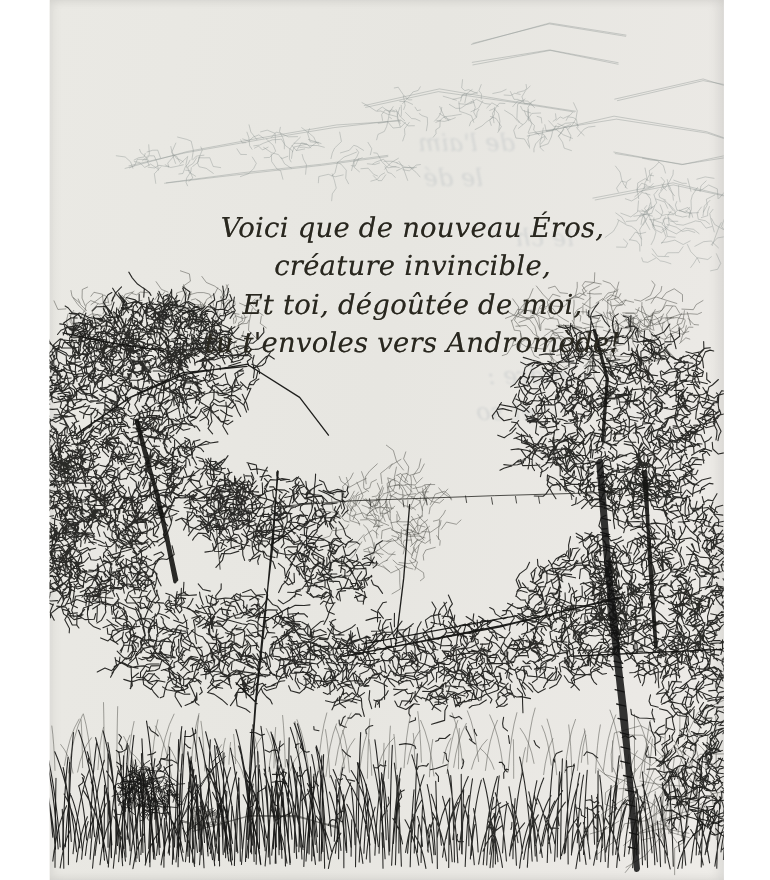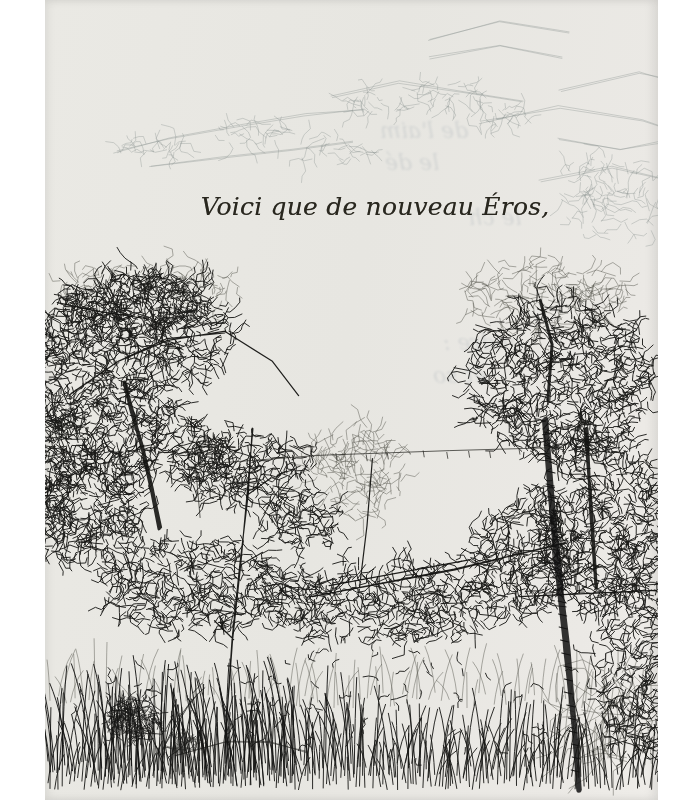--- a/index.html
+++ b/index.html
@@ -53,16 +53,19 @@
         <path d="M544.5 420.5L550.3 494.7L557.1 568.7L565.9 648.6L573.9 725.3L579.3 789.7M545.7 419.3L551.9 496.4L558.7 571.2L568.0 649.5L573.9 723.6L578.6 788.9M544.9 420.8L550.8 495.9L559.4 569.8L565.8 650.8L574.6 725.9L578.8 790.3" fill="none" stroke="#101010" stroke-width="5" stroke-opacity="0.85" stroke-linecap="round" stroke-linejoin="round"></path>
         <path d="M196.0 464.7L319.8 455.3L449.8 450.6L562.8 447.4M205.0 458.7L206.0 464.7M228.4 456.8L229.4 462.8M249.0 457.9L250.0 463.9M282.9 455.4L283.9 461.4M309.6 456.5L310.6 462.5M335.9 453.4L336.9 459.4M366.2 454.8L367.2 460.8M387.3 453.0L388.3 459.0M423.2 450.9L424.2 456.9M446.8 452.4L447.8 458.4M468.6 451.3L469.6 457.3M489.6 451.6L490.6 457.6M518.9 448.2L519.9 454.2M552.2 447.9L553.2 453.9M195.3 463.4L200.1 517.5" fill="none" stroke="#23231f" stroke-width="0.8" stroke-opacity="0.9" stroke-linecap="round" stroke-linejoin="round"></path>
         <path d="M48.0 782.8Q51.8 750.0 60.6 732.4M50.0 788.5Q50.3 735.9 50.9 707.6M54.7 789.0Q57.5 766.7 64.0 754.7M58.0 789.2Q57.6 754.4 56.6 735.7M62.2 786.0Q62.5 725.5 63.3 692.9M66.4 776.0Q70.9 726.5 81.2 699.9M69.6 783.6Q72.6 756.9 79.5 742.5M74.2 781.0Q76.0 758.8 80.1 746.9M77.6 777.6Q79.9 755.1 85.3 743.0M81.9 781.1Q85.7 722.6 94.8 691.1M84.1 789.3Q88.1 741.9 97.4 716.3M86.4 777.7Q89.5 746.9 96.6 730.3M90.9 786.2Q93.4 760.7 99.5 746.9M94.3 774.4Q93.3 750.5 90.9 737.6M98.5 788.1Q101.2 731.1 107.5 700.4M101.3 779.2Q100.8 746.0 99.6 728.1M103.0 789.3Q107.3 740.8 117.4 714.7M107.8 783.4Q111.8 727.7 121.3 697.7M111.5 787.1Q109.2 753.8 103.7 735.8M114.1 782.8Q111.0 756.2 103.5 742.0M118.0 786.1Q121.8 746.2 130.5 724.7M120.8 789.8Q123.8 769.3 130.8 758.3M124.5 780.1Q123.1 722.5 119.7 691.5M128.1 776.8Q130.3 730.8 135.3 706.1M129.9 774.9Q129.5 716.5 128.6 685.1M132.0 786.5Q135.8 767.0 144.5 756.5M136.3 788.0Q136.3 756.4 136.5 739.4M139.7 780.9Q137.0 730.1 131.0 702.8M142.3 777.7Q145.0 745.9 151.4 728.7M146.4 786.3Q149.2 765.0 155.6 753.5M149.0 788.4Q149.1 759.4 149.5 743.8M152.9 775.6Q155.7 753.2 162.3 741.2M156.7 785.6Q157.4 761.1 158.9 747.9M160.0 783.5Q163.8 739.0 172.6 715.0M161.9 787.9Q162.6 733.0 164.4 703.5M166.5 775.0Q163.1 755.4 155.4 744.9M168.6 783.4Q171.7 744.8 179.0 724.1M170.9 778.3Q171.1 734.7 171.7 711.2M175.2 783.8Q174.5 724.6 172.9 692.7M176.9 787.7Q173.6 764.9 166.0 752.7M179.5 775.0Q177.1 747.1 171.7 732.1M181.4 786.2Q184.3 736.8 191.1 710.2M185.5 788.8Q183.8 754.2 179.9 735.6M189.2 778.1Q187.1 746.3 182.1 729.2M191.2 775.9Q195.3 738.6 205.1 718.5M195.0 782.6Q199.4 727.5 209.6 697.8M197.7 775.7Q194.7 746.8 187.5 731.3M199.6 787.3Q199.3 750.5 198.5 730.7M203.9 774.8Q207.3 727.3 215.2 701.8M207.1 776.2Q204.8 746.4 199.6 730.4M209.4 783.0Q209.9 750.7 211.0 733.3M211.3 781.7Q209.0 750.5 203.7 733.6M214.8 774.1Q215.5 744.4 217.0 728.4M219.5 785.9Q223.5 727.6 232.9 696.2M224.0 779.5Q227.1 746.9 234.3 729.3M227.6 774.8Q230.3 749.2 236.5 735.4M231.0 783.1Q230.3 738.9 228.6 715.1M232.9 785.6Q233.8 727.0 235.7 695.4M236.8 785.2Q234.0 756.9 227.4 741.7M241.0 787.3Q245.3 727.4 255.2 695.1M243.9 779.1Q245.0 737.4 247.6 714.9M247.0 777.5Q250.9 728.8 259.9 702.6M250.2 784.8Q251.2 743.0 253.6 720.4M253.7 777.0Q252.9 728.2 251.2 701.9M256.3 780.1Q254.6 734.4 250.7 709.8M260.9 784.8Q256.4 752.1 246.0 734.5M263.9 784.1Q260.3 735.7 251.9 709.7M267.5 774.9Q268.4 727.6 270.4 702.2M271.7 774.2Q272.4 735.0 273.9 713.9M274.5 780.9Q272.0 724.2 266.2 693.6M276.2 787.6Q277.3 756.4 279.8 739.5M278.2 782.8Q281.5 729.7 289.3 701.0M281.0 776.3Q281.3 756.7 281.9 746.1M284.9 778.2Q284.1 725.5 282.2 697.2M288.5 774.9Q285.9 737.6 279.7 717.6M291.8 782.4Q292.3 761.8 293.3 750.7M295.1 789.2Q294.2 734.3 292.0 704.8M298.5 789.6Q301.9 768.7 309.9 757.4M301.5 774.2Q297.2 753.0 287.2 741.7M304.9 775.6Q309.0 734.1 318.8 711.7M307.8 780.6Q308.2 738.1 309.3 715.1M312.6 788.8Q312.5 745.7 312.4 722.5M315.2 774.9Q314.6 747.5 313.0 732.7M319.2 778.3Q319.4 756.8 319.8 745.2M323.2 788.0Q323.9 726.7 325.7 693.6M326.5 783.7Q328.5 741.9 333.3 719.4M329.9 784.9Q325.6 749.9 315.3 731.1M333.0 780.8Q335.4 750.2 341.1 733.8M336.4 783.9Q335.3 737.6 332.7 712.7M340.8 777.4Q342.8 729.7 347.3 704.1M344.6 775.6Q346.4 721.0 350.6 691.7M348.2 789.2Q347.9 768.4 347.2 757.2M350.1 780.6Q346.9 725.1 339.4 695.3M353.7 777.2Q352.3 733.9 349.0 710.6M356.0 786.6Q358.6 729.1 364.5 698.2M359.5 786.1Q360.7 735.3 363.5 707.9M362.6 775.4Q362.7 745.9 363.0 730.0M364.9 787.4Q363.0 726.5 358.5 693.7M368.7 774.9Q373.1 743.9 383.4 727.2M372.9 787.9Q374.0 742.5 376.4 718.0M376.6 775.5Q377.4 716.8 379.4 685.2M380.7 786.6Q376.9 759.8 368.2 745.3M382.8 784.0Q383.2 749.9 384.2 731.6M387.2 789.5Q384.1 769.5 376.8 758.8M389.3 774.8Q384.8 717.2 374.4 686.2M393.1 784.5Q390.3 756.6 383.9 741.6M395.8 776.9Q393.5 735.5 388.4 713.3M397.6 789.6Q397.2 738.0 396.1 710.2M402.3 779.3Q406.5 747.0 416.4 729.6M405.9 782.7Q402.0 753.9 392.9 738.3M407.9 788.6Q408.2 747.9 408.9 726.0M411.1 783.3Q408.5 744.7 402.3 724.0M413.2 783.7Q412.2 732.6 409.7 705.1M416.2 784.2Q413.4 729.3 406.9 699.7M419.7 775.8Q419.6 729.1 419.3 703.9M422.9 787.6Q424.9 735.8 429.6 707.9M427.6 780.9Q430.6 734.3 437.6 709.2M431.2 786.2Q428.2 750.3 421.4 730.9M435.1 785.6Q439.5 756.1 449.6 740.3M439.3 786.0Q443.2 733.9 452.2 705.9M442.4 786.3Q444.3 746.4 448.7 724.9M445.5 788.9Q448.1 758.4 454.2 742.0M448.1 788.3Q449.8 734.4 453.8 705.3M450.4 785.5Q450.1 755.6 449.2 739.4M452.7 783.4Q450.4 756.1 445.0 741.5M456.8 788.5Q452.7 760.6 443.4 745.5M460.4 782.8Q457.3 742.4 450.2 720.6M463.3 778.2Q465.2 758.6 469.9 748.1M466.3 780.6Q466.9 745.0 468.3 725.9M469.5 786.6Q467.5 740.1 462.7 715.2M472.3 789.3Q475.7 758.6 483.7 742.1M476.1 781.3Q480.1 754.9 489.4 740.8M479.4 788.3Q482.0 737.2 488.1 709.7M483.8 782.8Q480.4 721.4 472.4 688.3M486.6 778.2Q485.2 745.8 481.8 728.3M488.3 782.9Q486.0 741.9 480.7 719.8M493.0 779.4Q488.9 747.1 479.4 729.7M497.5 784.0Q499.2 723.0 503.2 690.1M500.9 775.7Q497.2 743.2 488.6 725.6M504.2 782.9Q506.2 730.3 510.8 702.0M506.6 779.1Q507.2 728.7 508.7 701.6M509.6 780.9Q510.1 721.7 511.3 689.8M512.9 776.0Q515.7 723.8 522.2 695.7M516.5 785.5Q516.1 724.3 515.0 691.3M519.5 777.3Q521.7 728.8 527.0 702.7M523.5 789.8Q526.7 764.8 534.0 751.4M527.1 782.9Q525.9 749.1 523.2 730.9M530.5 776.8Q531.5 727.0 533.9 700.2M532.8 785.9Q530.1 761.7 523.7 748.7M536.3 780.8Q534.6 759.3 530.4 747.7M539.6 786.6Q543.1 763.7 551.1 751.4M542.6 781.4Q542.8 742.6 543.3 721.8M546.0 783.4Q548.7 741.0 555.2 718.1M550.3 783.2Q548.8 732.2 545.2 704.8M552.7 788.5Q555.2 734.0 561.2 704.7M557.0 775.6Q558.8 718.1 563.0 687.1M560.6 788.6Q563.4 750.7 569.9 730.2M563.3 782.5Q559.4 757.1 550.5 743.5M567.5 778.7Q570.8 738.7 578.8 717.2M571.6 776.3Q575.5 745.7 584.6 729.3M575.1 788.9Q578.2 749.7 585.6 728.6M578.8 777.3Q578.6 744.3 578.2 726.5M580.8 776.4Q580.0 743.1 578.1 725.2M584.1 786.1Q582.6 741.6 579.2 717.7M586.6 781.8Q582.5 726.7 573.0 697.0M588.7 788.5Q587.3 732.1 584.0 701.8M592.8 775.3Q589.4 742.0 581.7 724.1M595.3 786.2Q594.5 763.2 592.6 750.9M597.6 783.4Q593.4 737.4 583.8 712.7M600.5 787.8Q599.6 760.9 597.5 746.3M604.8 784.5Q603.5 745.6 600.3 724.6M606.8 777.4Q603.4 741.7 595.5 722.5M609.3 790.0Q605.4 768.9 596.5 757.5M612.1 787.5Q610.8 737.0 607.8 709.8M616.1 789.6Q620.6 769.2 631.1 758.2M620.0 789.3Q624.1 731.0 633.5 699.5M623.4 786.6Q619.3 734.4 609.7 706.3M628.2 784.5Q632.4 745.4 642.4 724.3M632.9 777.3Q634.8 718.3 639.1 686.6M635.3 777.0Q639.3 749.3 648.7 734.3M637.5 788.1Q638.2 755.5 639.6 737.9M639.3 786.4Q635.9 765.4 627.9 754.1M641.0 777.0Q644.1 754.8 651.4 742.8M642.7 774.2Q645.6 750.1 652.2 737.1M645.1 784.5Q641.0 755.2 631.4 739.4M649.9 787.4Q652.9 761.2 660.0 747.0M651.6 789.3Q652.7 747.3 655.1 724.6M655.4 774.4Q659.5 743.4 669.0 726.7M657.7 781.4Q659.7 739.7 664.4 717.2M360.0 766.3Q360.4 726.3 361.2 704.8M366.0 767.3Q363.4 752.2 357.1 744.0M370.5 775.6Q372.0 752.6 375.5 740.2M374.0 765.4Q377.4 725.7 385.5 704.4M379.5 774.8Q379.8 758.6 380.6 749.9M384.1 769.4Q382.7 751.7 379.5 742.2M388.8 773.5Q390.5 753.8 394.4 743.3M394.5 777.1Q393.5 759.2 391.0 749.6M397.2 762.8Q400.8 738.6 409.0 725.6M401.3 768.4Q398.5 738.2 392.0 722.0M405.5 762.4Q410.3 733.7 421.4 718.2M408.5 767.8Q408.6 745.6 408.7 733.6M411.7 763.3Q415.9 726.0 425.7 705.9M417.6 772.6Q420.3 740.5 426.4 723.2M420.1 776.3Q420.6 738.2 421.5 717.7M426.2 768.9Q426.2 750.8 426.2 741.0M428.5 777.4Q429.5 759.3 431.8 749.5M434.7 774.5Q433.4 748.8 430.5 735.0M439.1 773.9Q444.4 758.6 457.0 750.3M445.3 776.6Q447.8 750.5 453.6 736.4M448.0 767.6Q445.4 728.5 439.3 707.5M451.7 776.2Q449.6 759.2 444.7 750.1M456.9 775.3Q458.0 747.4 460.5 732.4M463.2 776.8Q467.3 758.1 476.9 748.0M467.2 762.2Q469.6 722.8 475.2 701.7M470.9 766.0Q467.7 741.8 460.3 728.8M474.9 775.6Q472.2 746.7 465.8 731.2M480.9 770.6Q484.9 729.4 494.3 707.3M487.1 768.8Q491.3 739.2 500.9 723.3M490.9 775.8Q495.0 744.9 504.4 728.2M493.2 769.1Q498.7 736.4 511.4 718.8M499.0 766.8Q503.5 742.3 514.0 729.2M504.4 767.2Q501.6 750.6 495.3 741.7M510.4 777.8Q514.9 755.2 525.3 743.0M513.7 775.2Q517.4 734.5 525.9 712.7M519.7 775.2Q522.2 757.6 528.0 748.1M524.8 766.2Q526.5 726.1 530.5 704.6M527.9 773.4Q532.9 750.3 544.5 737.9M534.5 766.5Q534.3 745.3 534.0 733.8M540.5 767.4Q539.7 738.7 537.8 723.3M543.6 764.9Q543.6 723.3 543.7 700.8M547.7 770.6Q546.6 750.8 544.0 740.2M550.7 774.7Q556.1 743.6 568.7 726.9M554.0 765.9Q554.5 732.3 555.5 714.2M557.1 777.3Q558.3 736.2 561.2 714.1M559.7 776.8Q562.4 748.6 568.5 733.4M156.7 695.3L151.5 697.7L148.2 701.6L143.8 699.6L143.7 697.6M407.7 692.1L406.0 690.3L405.5 685.2L403.7 684.0M419.6 698.7L420.8 696.1L421.6 692.2L420.7 690.0M605.5 723.0L607.7 726.6L606.9 728.8M293.2 724.6L293.4 722.2L293.7 719.5L293.2 715.6M109.7 700.0L110.8 696.2L106.1 692.9M423.8 660.3L423.7 662.4L425.4 665.4L426.6 667.9L429.0 672.8M488.1 730.8L486.2 725.5L485.7 721.7M154.0 732.3L152.2 728.1L149.2 725.4L150.0 721.9L148.3 716.5M117.9 719.8L112.6 717.0L110.4 716.5L107.1 715.9M316.1 652.7L319.2 652.8L323.2 649.0L326.7 649.2L328.4 651.3M247.7 704.0L250.7 703.9L254.3 704.4L257.9 701.6L260.6 702.8M298.5 750.5L300.1 746.6L302.1 745.0L305.5 745.8L306.5 748.2M541.8 743.9L541.2 740.9L538.0 736.6M313.9 651.0L312.1 652.5L310.4 657.6L309.1 659.8M363.4 733.4L362.4 728.3L365.1 724.5L364.2 720.0L367.6 718.2M117.3 701.2L122.3 702.5L125.5 704.9L127.7 706.3M507.5 742.8L507.6 745.6L508.3 750.7M265.3 735.1L264.6 738.8L259.4 741.3L255.2 742.8L252.7 745.0M538.8 744.6L539.5 749.4L540.6 751.7L543.4 755.3M431.3 663.0L431.4 665.2L433.4 668.7M623.3 690.5L619.4 687.7L615.2 687.2M105.7 682.2L107.8 683.9L110.8 683.5L114.9 681.1L115.8 676.0M389.3 757.9L389.2 754.8L390.7 749.5M406.5 695.2L401.7 696.9L396.5 698.7L391.2 699.7M80.5 689.2L80.3 692.5L83.2 695.7M514.2 700.5L516.1 697.3L521.1 696.4L522.0 694.5M71.4 714.5L75.1 711.7L76.7 706.3L74.1 703.6M284.8 706.1L285.5 710.4L289.6 714.4M458.0 707.6L457.9 702.7L460.0 699.2L462.3 699.8M241.5 715.9L236.4 719.0L234.0 720.5L234.2 725.1L231.6 728.4M558.6 732.4L560.4 734.3L558.7 738.2L556.6 738.1L553.5 742.2M415.9 758.4L415.4 762.3L416.5 765.1L421.2 765.1M389.4 694.2L387.8 696.5L384.4 695.9L380.4 696.8L379.1 699.7M409.0 667.7L404.7 671.4L399.4 671.2L398.3 673.2L396.0 673.8M426.8 672.0L428.5 673.5L432.2 676.4M398.6 710.5L398.6 705.9L396.0 702.7M454.6 739.9L453.5 735.3L457.2 732.9L462.0 730.4M558.6 737.0L559.9 731.3L556.7 727.5M543.8 727.4L540.1 729.7L536.6 727.0L532.2 727.7M353.0 724.5L353.8 730.1L351.3 734.7L352.1 737.5M230.2 722.9L231.1 727.9L230.3 732.2L227.7 733.7L225.1 735.4M274.2 727.9L277.4 724.0L281.1 720.1L282.1 716.3L286.0 715.3M333.0 667.1L332.5 663.6L335.4 660.5L338.9 659.5M113.8 712.8L114.8 715.0L113.6 717.0L109.7 716.1M151.2 731.3L148.3 734.3L148.8 739.6M377.6 652.5L377.7 654.5L372.3 656.5M463.2 675.8L462.7 672.0L462.2 668.7M260.8 712.2L258.7 712.0L255.6 710.3L251.8 710.5L247.2 711.2M461.1 701.7L458.6 699.2L458.7 696.3L456.2 693.1L453.9 693.1M307.5 708.0L309.2 709.2L311.4 708.0M464.5 754.1L465.2 751.5L465.4 747.5M134.3 686.4L139.4 685.1L141.5 683.6M173.3 680.1L171.3 679.4L168.3 676.2M143.9 669.1L141.2 666.5L137.4 664.3L135.4 660.7M252.1 682.5L250.0 681.7L247.2 682.3L245.2 683.8L240.8 681.9M318.6 688.0L315.1 685.8L311.2 681.4M540.7 734.3L543.8 732.5L546.3 732.5L547.6 736.2M141.9 696.8L144.5 694.4L146.4 689.6L151.2 689.3L152.9 685.8M85.0 718.7L84.7 714.0L82.9 710.9M268.6 679.7L269.6 676.7L272.0 676.1M161.1 693.9L156.2 691.0L152.1 691.1L146.9 689.9M372.8 650.8L371.7 648.7L371.9 644.7L375.6 640.6M419.8 653.5L417.2 651.3L413.8 652.8L409.0 650.7M273.8 676.0L273.1 679.4L276.7 683.0L278.7 683.9L281.1 683.3M485.5 673.2L487.2 677.2L490.5 679.9M167.8 669.6L173.0 669.6L178.1 666.4L177.7 663.2M566.9 731.0L568.7 729.2L570.3 727.3L573.8 728.4M543.4 689.0L538.9 685.3L533.3 683.4L530.9 686.8M350.9 696.1L348.0 696.3L346.0 695.2L343.3 698.1L339.8 697.7M511.1 682.7L505.7 685.1L503.7 689.2L504.3 692.8M313.5 738.9L310.8 737.1L306.3 740.8L306.7 743.7L310.8 747.1M378.0 680.6L377.3 678.5L373.4 676.7L368.6 676.0L363.1 676.9M447.6 735.9L452.0 731.9L455.2 729.8M254.0 735.5L252.9 733.1L250.0 731.7M111.3 681.4L110.3 678.5L108.0 675.7L110.5 670.3L108.1 667.6M311.5 704.2L314.1 705.5L315.2 708.6L318.5 709.2L322.4 710.1M227.4 665.9L232.5 666.1L237.2 668.5L240.5 667.5M565.7 670.5L568.5 668.9L571.1 670.7L575.4 668.9L578.0 672.0M187.1 695.6L187.4 697.8L190.6 702.0L191.0 706.8M124.4 710.5L118.7 710.6L112.9 710.4L111.1 706.4L107.1 702.5M532.2 734.4L537.3 736.4L540.3 734.5L544.4 730.0L542.3 724.9M461.4 664.5L457.5 661.2L456.9 657.9L457.8 652.1M349.4 733.3L350.1 739.0L348.4 741.1L347.4 744.7L345.6 746.3M279.7 699.5L277.3 700.7L274.4 705.6L271.8 705.1L269.9 706.6M314.9 661.1L312.9 660.6L308.5 658.1L308.3 654.7M532.4 743.1L528.6 741.2L528.4 738.1L527.7 735.4L523.6 734.3M285.3 660.4L285.5 663.4L290.0 664.3M498.3 748.8L500.0 752.8L503.8 752.8L507.7 753.2M257.8 676.2L253.7 679.7L254.3 681.9" fill="none" stroke="#161614" stroke-width="1" stroke-opacity="0.9" stroke-linecap="round" stroke-linejoin="round"></path>
         <path d="M136.0 716.1L139.9 717.0L142.2 714.8M119.5 717.8L123.7 716.5L124.8 718.2L122.2 722.3M131.1 708.0L125.8 708.1L124.7 711.1L128.8 714.6M120.6 708.4L118.1 710.8L115.3 709.2L112.5 708.6L109.0 712.1M131.5 723.6L126.3 725.2L124.6 722.7L125.7 719.6L126.3 715.3M128.5 706.3L131.5 708.9L130.1 713.6L131.0 716.0L134.1 720.1M147.3 707.0L149.9 707.6L152.7 710.5M139.8 707.6L141.4 709.5L142.8 712.0M138.6 720.0L137.0 715.2L131.4 714.7L126.7 712.7L121.4 710.0M135.8 724.1L140.8 726.3L144.4 730.2L146.8 730.2L150.4 730.7M117.0 725.6L116.0 730.1L116.1 733.5L120.0 735.7M147.2 733.6L142.1 733.1L140.3 736.4L136.4 735.7L132.3 739.0M123.4 725.6L122.0 727.8L116.5 726.7L114.6 722.8L115.5 719.4M127.0 702.6L128.9 697.1L132.5 693.7L136.0 691.4M129.1 729.0L131.5 730.7L136.0 731.7L139.8 733.3M126.0 736.0L127.6 731.4L126.8 726.7L126.4 722.8M130.5 703.4L131.4 706.8L130.6 709.2L128.4 709.0L126.8 704.3M131.0 710.3L127.6 709.6L124.1 708.2L122.2 709.1M152.0 722.1L152.1 719.4L148.6 715.4M145.2 734.6L140.9 738.6L136.1 739.3L133.7 743.7L135.2 745.8M116.5 720.8L114.5 722.2L110.7 722.1L107.0 722.0L101.9 723.9M150.6 709.0L151.6 712.0L150.3 716.9L145.1 718.3L142.5 720.3M127.7 710.1L125.4 714.1L121.7 716.0L116.5 715.4M152.5 718.5L156.8 719.0L159.6 723.3L158.2 725.8L157.3 729.3M152.0 710.6L154.8 711.4L159.9 714.2L162.2 712.9L167.9 712.4M130.3 716.7L130.0 721.8L127.7 726.8L126.7 732.7M152.4 727.0L150.5 724.9L148.2 724.5L146.7 726.0M131.0 704.5L132.2 701.9L136.3 698.6M125.1 702.7L122.7 700.0L122.2 696.7L123.3 693.7M111.8 713.8L107.2 712.0L103.3 715.2L103.2 717.3L104.7 719.0M144.0 715.7L144.3 720.4L146.1 725.1L149.6 728.2M126.5 734.4L124.4 728.9L122.6 724.0L120.8 720.5M134.2 727.6L135.3 723.1L133.0 721.4L130.8 722.4L129.2 726.2M119.6 710.7L120.6 715.8L118.4 718.0M139.0 736.9L134.2 733.5L131.1 729.9L126.3 727.7L122.7 724.3M134.6 715.1L129.1 714.4L128.1 709.8L123.7 706.2M142.5 731.3L147.1 733.6L151.8 733.9M128.3 728.3L129.9 727.0L131.5 725.2M141.1 714.4L142.2 717.6L141.4 719.8M130.5 719.3L134.1 721.1L135.3 724.9M112.1 721.1L116.7 721.4L119.7 718.5M142.1 710.3L147.7 710.1L148.6 707.8L150.1 702.4M126.0 702.0L125.8 706.7L125.8 709.2L128.9 710.4M117.2 714.5L116.3 709.7L114.5 707.5L114.9 702.9M114.1 724.9L111.4 720.7L110.8 718.1L110.1 713.5L113.0 709.2M121.0 727.3L123.1 723.7L123.2 719.5L127.5 716.3L129.3 710.7M114.6 731.6L111.7 730.2L107.3 727.9L106.9 723.8M130.7 709.0L132.6 710.2L137.1 713.8M139.2 705.4L135.7 709.5L136.3 712.7L133.7 714.3L130.6 713.2M150.5 724.3L149.0 726.6L150.5 732.1L150.4 737.3L149.3 741.3M119.6 730.2L118.0 727.4L116.8 722.4M156.4 721.3L158.3 722.9L159.5 728.0L161.5 731.6L166.4 730.9M119.2 711.2L121.5 711.1L123.8 708.3L128.5 708.8M139.2 728.8L143.6 727.1L144.7 725.4M141.3 733.7L140.1 735.6L135.7 736.9L133.0 741.4L130.7 745.6M143.1 728.8L147.4 728.3L149.7 731.7L155.0 734.4M142.8 717.0L141.9 720.7L139.8 725.7L135.6 728.8M120.7 713.1L116.5 713.2L114.1 716.1M121.6 725.3L123.7 730.8L127.5 732.0L132.9 733.3M120.1 729.1L117.8 729.1L115.2 725.6L111.7 722.1M114.1 721.8L118.0 719.5L120.4 715.9L124.0 711.2L125.6 707.7M123.4 714.3L122.7 710.9L124.3 709.0L127.8 709.5M122.7 706.2L121.0 707.8L117.0 705.5M134.9 725.3L137.1 728.0L137.4 731.8L138.4 734.8M112.5 727.6L113.6 732.5L114.3 737.6L109.5 740.6L106.3 740.3M134.6 737.0L130.9 739.7L130.8 745.1L127.2 746.3M112.8 712.6L116.9 711.0L121.1 709.9L123.4 711.7L127.8 712.5M141.9 737.4L141.8 732.6L139.0 731.8L137.4 728.0L137.9 724.7M115.3 731.5L117.7 737.0L122.3 740.4M137.9 705.5L135.2 700.6L133.1 698.3L130.4 698.1L127.1 698.0M122.2 718.6L118.5 721.1L115.6 720.0M113.1 722.4L108.9 725.3L107.4 727.6L108.7 729.6L108.0 732.2M138.5 725.8L139.0 728.2L142.5 729.6L145.8 731.4L148.0 731.5M129.9 727.4L131.1 725.3L129.2 722.7L126.6 722.7M128.0 733.7L132.4 730.3L136.4 732.9L136.9 735.6M146.8 715.0L142.8 716.3L139.7 718.6L137.7 720.2L135.1 723.8M124.3 733.0L121.4 727.8L121.6 721.9L124.0 718.0M133.6 735.5L134.7 732.4L133.6 729.6L135.5 727.4M116.0 724.7L114.8 726.5L111.6 727.9L111.0 730.0M119.1 731.1L115.7 734.6L112.5 733.5M125.9 715.9L130.4 715.7L133.8 715.1L134.8 712.3M122.6 720.3L124.6 720.3L126.1 717.0L123.1 712.8M113.2 715.0L117.7 717.3L122.2 716.0L122.3 711.8M146.1 725.3L143.4 727.9L142.7 732.1M136.6 702.8L134.7 697.4L131.1 696.9L130.5 693.7M137.2 718.5L132.9 721.3L130.3 720.6L127.9 719.7M114.9 717.2L118.9 717.3L122.8 717.4L126.3 719.5L128.8 721.1M134.3 711.1L131.1 714.9L129.7 718.0M128.3 710.7L127.8 707.8L125.1 706.5L122.1 703.8M142.0 702.4L145.4 698.1L146.0 694.6L144.9 692.2M136.8 732.2L140.6 733.3L142.6 738.7L148.4 739.8L153.3 738.6M110.6 718.4L115.0 720.1L118.4 718.9M135.2 710.8L140.5 713.5L145.3 711.4M117.7 707.3L120.5 706.1L124.0 706.2L124.9 709.5M131.8 737.2L134.8 736.1L137.6 737.7L140.8 739.4L140.6 744.8M123.5 716.5L123.9 721.9L121.9 725.1L118.5 726.2L115.0 730.8M131.4 736.3L130.7 738.9L132.6 741.0L137.8 740.4M141.0 706.7L142.9 701.1L146.2 698.3L146.8 695.5M139.7 723.0L139.2 719.8L139.5 716.6L143.3 714.4L147.4 710.6M140.3 723.5L139.0 726.5L136.7 727.8M123.3 733.5L125.8 731.8L129.4 730.7L133.2 734.6M112.2 717.7L109.1 719.4L107.5 721.2M133.5 717.9L132.5 715.4L132.1 710.2L128.3 708.9M138.4 730.7L138.1 728.5L139.8 726.5M121.7 717.5L126.2 720.6L131.1 718.2L133.5 718.3M154.1 723.3L149.7 720.3L144.4 719.1L142.5 715.8M133.9 710.3L137.1 713.0L136.6 716.4L133.5 718.1M136.1 713.2L133.4 711.9L128.9 712.0L125.2 711.9M136.9 720.9L140.7 723.8L141.9 725.8M121.8 716.3L119.9 719.6L116.2 723.0L112.7 720.8M120.3 723.9L118.6 721.2L119.8 716.7L121.8 711.8L119.7 708.9M126.9 704.9L130.0 704.3L132.6 707.9L138.3 706.5L141.0 710.8M116.4 723.4L118.3 718.9L121.8 715.5L126.0 712.0M110.2 723.8L109.0 721.8L110.4 717.5L107.2 713.3M130.6 707.1L130.9 712.1L127.5 716.7L128.6 721.3L130.1 726.1M149.9 713.0L152.9 709.2L153.0 707.0M150.6 715.2L156.1 715.2L159.3 719.3M133.1 710.0L138.5 707.8L144.0 708.0L148.4 705.8L151.7 706.8M135.4 708.0L136.7 711.2L138.7 712.2L141.5 709.5M129.0 738.2L131.3 734.9L130.5 732.6L132.4 726.9L136.4 725.0M154.7 720.0L156.9 724.1L158.8 725.7L161.4 727.7L164.0 728.7M132.2 737.0L128.5 738.8L127.4 740.9L130.1 743.8M115.9 712.1L113.6 712.1L111.0 706.9L109.5 702.7M123.2 713.8L122.3 716.7L117.8 716.6M129.6 719.8L129.2 725.5L125.2 726.8M126.9 720.5L123.7 718.9L124.5 713.8M141.6 707.8L142.4 709.7L144.4 713.4L143.0 715.8M150.5 728.3L146.4 727.3L143.3 724.3L142.3 721.8M149.0 711.8L152.7 713.5L155.2 718.5L157.4 723.2L162.0 723.5M122.4 703.8L122.3 699.3L118.4 695.9M139.6 703.5L137.4 702.2L133.1 706.1M155.7 718.0L152.3 721.0L151.6 726.3M135.9 725.2L132.5 727.8L131.4 731.0L134.2 734.9M153.7 713.3L155.0 715.0L152.1 719.4M148.7 725.0L147.8 721.0L145.9 716.4L144.7 713.0M121.5 707.1L119.8 704.4L116.4 704.4L114.6 705.7L111.1 709.3M115.1 710.2L110.8 710.8L109.4 712.6M131.0 718.6L126.4 715.2L121.9 712.9M130.3 735.1L134.6 737.5L137.0 739.2L142.6 738.0M121.9 709.8L120.3 706.3L119.7 700.4M126.0 710.0L128.3 704.7L131.9 701.4M147.0 706.3L142.0 707.6L140.3 706.3L140.1 704.2M152.5 716.4L149.7 716.4L146.2 720.9M151.5 718.9L156.3 720.3L157.0 723.7L162.3 725.1M120.9 734.8L120.9 731.8L120.2 728.5L119.6 724.7M131.3 713.0L127.0 711.9L125.4 710.3M118.0 710.9L120.3 708.6L122.6 706.5L122.9 702.3L120.2 699.2M117.7 721.2L119.4 718.3L122.0 714.2M137.5 717.9L137.8 719.9L138.1 723.2L137.7 727.5M126.1 704.8L122.9 703.5L121.7 701.6L122.7 699.8L125.1 696.3M111.7 707.7L127.6 699.3L148.2 701.6L162.1 711.8M148.4 714.5L158.7 712.7M150.3 723.2L162.4 722.0M149.1 732.9L161.4 734.3M165.3 730.3L170.3 720.9M162.7 749.8L175.4 723.2L187.9 705.5L195.1 696.7M162.6 749.3L176.9 724.6L188.2 706.0L196.7 695.5M195.8 695.7L204.9 687.7M192.8 692.9L202.5 682.9M169.1 756.8L195.9 736.2" fill="none" stroke="#1c1c1a" stroke-width="0.9" stroke-opacity="0.85" stroke-linecap="round" stroke-linejoin="round"></path>
         <path d="M176.0 755.6L225.8 742.0L269.1 742.5L306.8 751.4M175.2 755.6L227.1 741.3L269.5 741.5L306.4 752.6M183.6 749.3L181.7 749.0L177.8 750.0L176.6 751.9L175.0 752.9M198.5 743.3L199.2 745.5L201.2 749.3M177.6 744.7L176.3 743.4L174.1 741.2M195.4 744.8L195.5 742.9L195.7 740.6L198.4 737.7M200.3 742.3L198.9 743.7L196.0 742.8L195.2 740.9M178.1 752.0L176.7 751.3L174.5 749.4L174.6 745.0L174.1 743.0M171.3 742.4L171.1 746.5L169.1 747.1L165.3 745.6M195.5 739.8L192.1 740.2L188.6 740.5L185.0 738.3M175.8 748.0L172.3 749.1L168.2 747.3L164.5 748.0L162.3 750.5M172.8 750.9L172.7 749.3L175.4 748.2L177.5 748.3L179.5 749.7M190.5 739.6L192.0 737.6L191.7 736.0L193.8 734.8M187.6 737.9L191.1 735.7L193.1 737.4L192.6 741.7L190.6 742.6M179.2 744.2L179.4 746.7L181.6 748.1L183.0 747.2M178.6 747.6L174.7 748.6L172.8 748.0L169.0 748.0L166.6 747.3M185.7 738.3L186.3 735.8L185.2 733.9L181.0 732.9L177.2 734.0M189.7 741.2L190.6 739.1L189.7 735.9M187.1 742.8L184.0 743.9L182.9 745.4M189.6 754.8L189.5 756.7L188.0 757.8L188.0 759.5M183.5 750.8L184.8 752.4L187.6 754.4M190.3 750.7L188.7 748.8L184.9 748.6M183.8 744.5L185.0 747.6L188.1 747.8L191.0 749.1L193.6 749.5M177.3 739.5L177.0 743.6L176.4 747.8L174.1 751.3M195.0 747.0L194.0 748.6L194.6 750.2M203.6 743.7L207.1 741.1L206.0 737.9L204.7 735.9L202.0 732.3M174.5 747.9L173.4 749.3L174.8 751.5M185.7 741.9L186.8 744.5L185.7 745.7L183.8 746.9L183.6 749.8M180.1 739.9L181.5 739.4L181.5 737.6L184.1 735.4M193.6 747.0L191.0 747.5L189.6 750.2L188.6 751.9M202.7 741.3L200.3 740.3L198.2 739.2L196.9 737.2M176.4 749.3L177.0 751.5L175.7 753.0M186.1 744.0L187.8 741.0L191.0 741.1M184.5 745.3L184.0 742.6L180.1 740.7L177.7 737.6L176.3 738.1M188.0 740.7L191.4 738.1L195.3 739.5L197.9 736.3M175.9 741.8L175.6 740.0L176.9 736.5L176.5 734.5M195.3 741.5L193.5 741.0L192.1 742.2L188.4 741.3M195.4 738.8L193.3 737.5L188.9 737.9L186.7 739.9M185.8 736.3L186.2 734.7L186.8 732.3L188.7 728.9M193.6 739.5L190.5 737.9L189.3 736.8M181.4 749.9L185.5 750.3L188.0 748.0M193.4 744.8L195.0 744.8L197.6 748.5L200.0 750.1" fill="none" stroke="#2a2a26" stroke-width="1" stroke-opacity="0.55" stroke-linecap="round" stroke-linejoin="round"></path>
         <path d="M48.0 761.0Q43.3 703.5 32.5 672.6M50.5 771.9Q45.5 718.1 33.8 689.1M52.9 771.8Q48.6 709.5 38.6 675.9M54.7 770.0Q49.4 701.5 37.1 664.7M56.9 772.6Q58.4 717.9 61.9 688.5M59.4 769.7Q60.8 738.4 64.0 721.6M62.1 761.0Q63.5 699.2 66.8 665.9M64.8 765.0Q62.5 721.3 57.4 697.7M69.6 774.2Q63.6 715.2 49.8 683.4M72.6 770.8Q68.3 739.0 58.3 721.8M74.9 773.4Q71.8 740.8 64.6 723.3M78.7 763.7Q76.6 732.1 71.8 715.1M81.9 761.7Q83.7 704.9 87.9 674.4M86.0 760.6Q82.7 725.7 74.9 706.9M90.6 767.1Q84.8 700.0 71.4 663.8M94.7 762.0Q94.8 730.8 95.0 714.0M98.2 770.2Q98.2 713.2 98.2 682.4M101.7 768.1Q97.2 704.8 86.9 670.6M106.8 768.7Q104.2 707.8 98.1 675.0M108.6 772.2Q104.1 702.2 93.7 664.4M112.8 771.4Q113.9 710.5 116.4 677.7M115.6 762.9Q117.5 701.5 121.7 668.5M118.1 769.2Q111.7 724.8 96.8 700.9M121.7 767.6Q120.2 732.1 116.6 713.1M124.2 762.4Q125.4 732.7 128.1 716.7M127.9 760.3Q126.4 715.1 123.0 690.7M131.5 765.7Q130.7 704.6 129.0 671.7M135.2 771.5Q136.9 718.4 140.8 689.7M139.3 774.4Q138.0 738.6 134.9 719.3M142.5 766.1Q139.7 694.3 133.2 655.6M145.5 770.3Q142.7 724.9 136.2 700.5M149.6 770.7Q144.5 724.0 132.5 698.8M154.4 770.2Q149.2 720.7 137.1 694.0M158.6 770.0Q160.6 698.8 165.3 660.5M161.1 770.6Q161.4 706.7 162.4 672.3M164.0 771.8Q165.4 702.0 168.6 664.4M168.5 765.1Q162.7 720.8 149.0 697.0M172.2 769.9Q173.8 727.7 177.6 704.9M176.0 771.6Q174.4 714.3 170.8 683.5M180.5 762.7Q178.4 715.0 173.5 689.3M183.1 771.7Q179.4 715.4 170.6 685.1M185.9 765.9Q182.6 698.2 174.8 661.8M190.5 771.8Q184.7 736.1 171.1 717.0M195.6 769.5Q191.2 705.0 181.0 670.2M199.7 760.7Q195.9 698.6 186.9 665.2M202.7 768.3Q203.0 713.7 203.6 684.4M207.0 772.7Q202.3 724.7 191.4 698.9M209.3 769.2Q205.6 710.5 196.7 678.8M211.4 766.7Q205.3 728.0 191.3 707.2M216.2 775.3Q209.9 707.9 195.2 671.6M220.3 771.8Q217.0 712.2 209.5 680.1M225.2 763.2Q226.4 698.1 229.0 663.1M229.5 768.3Q225.0 700.0 214.5 663.3M233.9 765.5Q232.7 696.3 229.9 659.0M235.9 771.3Q235.4 714.0 234.2 683.2M240.6 769.9Q234.9 723.2 221.6 698.0M242.4 761.7Q237.1 727.2 224.6 708.7M245.0 771.4Q242.7 699.1 237.2 660.2M248.5 771.5Q250.3 707.9 254.7 673.6M251.3 769.9Q248.0 724.0 240.1 699.2M254.4 769.4Q255.5 723.8 258.1 699.2M259.2 760.1Q255.4 698.5 246.3 665.4M262.0 763.5Q262.3 703.3 262.9 670.8M265.5 762.9Q260.1 701.1 247.4 667.8M270.0 769.3Q266.0 729.7 256.6 708.3M272.9 770.0Q270.3 716.2 264.3 687.2M276.3 770.2Q275.1 722.9 272.2 697.4M281.5 760.8Q276.2 696.1 263.9 661.3M286.6 767.7Q281.8 696.4 270.4 658.0M288.5 760.6Q282.2 693.4 267.4 657.3M292.3 775.6Q292.9 717.3 294.2 686.0M296.2 764.5Q293.5 709.1 287.2 679.2M301.2 760.2Q297.1 706.8 287.6 678.0M303.9 764.8Q306.3 721.1 311.8 697.6M306.8 765.2Q306.3 728.6 305.3 708.9M310.0 773.2Q306.8 738.6 299.5 720.0M314.7 773.1Q310.5 728.9 300.6 705.1M319.2 770.2Q314.3 724.3 302.9 699.6M322.8 767.9Q321.8 734.6 319.4 716.6M325.6 761.2Q326.3 699.2 327.9 665.9M330.8 775.6Q332.3 742.2 335.9 724.1M334.4 760.0Q331.5 716.7 324.9 693.3M336.3 768.2Q330.2 730.0 315.9 709.5M341.2 766.9Q334.6 723.7 319.3 700.5M344.0 769.8Q338.3 721.2 325.2 695.1M348.4 770.1Q346.1 706.7 340.8 672.6M351.1 763.4Q349.8 723.8 346.8 702.5M354.2 773.8Q355.0 711.2 356.7 677.5M357.6 766.8Q359.6 735.2 364.2 718.1M95.0 782.0Q90.3 717.9 79.3 683.4M98.0 785.0Q91.4 742.0 75.9 718.8M101.3 779.7Q100.4 740.9 98.3 720.0M105.5 776.3Q105.3 735.8 105.0 714.0M111.3 779.7Q111.7 719.5 112.5 687.0M114.5 779.1Q112.6 716.8 108.0 683.3M118.3 773.4Q118.1 736.6 117.8 716.7M123.6 783.3Q118.6 727.0 106.9 696.7M126.8 783.2Q123.3 725.2 115.1 693.9M132.5 783.8Q130.7 730.2 126.5 701.3M136.0 783.9Q137.2 746.1 140.0 725.8M141.0 781.3Q137.1 729.2 127.9 701.1M144.9 776.9Q142.1 725.6 135.6 698.1M149.3 778.1Q151.0 736.1 154.8 713.4M154.0 777.3Q154.0 713.5 154.2 679.1M158.0 781.1Q156.2 741.0 152.1 719.4M162.3 778.7Q163.3 718.0 165.7 685.4M166.5 782.9Q159.8 745.4 144.3 725.3M170.0 773.9Q171.2 718.1 173.8 688.1M172.2 783.8Q173.4 729.0 176.3 699.5M176.9 785.5Q177.8 738.5 180.0 713.3M181.3 774.0Q180.3 729.1 178.2 704.9M183.4 777.0Q182.9 731.7 181.7 707.3M188.7 774.1Q189.4 708.0 191.2 672.5M193.2 781.5Q187.4 731.0 173.7 703.8M195.2 787.1Q191.2 745.0 181.8 722.3M198.8 782.3Q197.7 714.4 195.1 677.8M202.9 776.9Q201.2 723.0 197.1 694.0M205.1 779.8Q205.4 740.4 206.2 719.3M207.9 782.7Q202.0 728.0 188.3 698.5M210.7 786.4Q205.4 743.4 193.2 720.3M213.1 786.7Q214.3 735.2 217.3 707.5M218.5 783.0Q218.0 733.7 216.9 707.2M223.2 783.2Q224.2 746.9 226.5 727.4M225.7 780.1Q227.0 736.3 230.1 712.7M228.8 776.1Q226.0 718.7 219.4 687.8M232.2 776.3Q227.7 712.6 217.0 678.3M237.1 786.0Q232.3 744.7 221.0 722.5M241.1 773.4Q239.5 725.4 235.8 699.5M245.5 785.5Q244.2 739.2 241.1 714.3M250.9 784.7Q249.1 727.9 244.9 697.3M254.4 772.3Q253.2 732.4 250.5 710.9M256.6 772.4Q251.6 727.5 240.1 703.3M259.5 787.2Q258.8 743.8 257.2 720.5M263.7 785.8Q261.5 749.9 256.3 730.7M269.7 780.3Q267.0 721.8 260.7 690.4M275.5 772.4Q269.4 726.5 255.0 701.7M279.8 775.3Q280.9 737.5 283.3 717.2M283.4 782.6Q284.0 731.4 285.5 703.7M286.8 785.9Q280.5 726.6 265.7 694.6M290.2 782.7Q290.9 720.7 292.6 687.2M293.6 774.0Q290.5 716.8 283.4 686.0M298.6 781.2Q292.9 736.4 279.5 712.3" fill="none" stroke="#141412" stroke-width="1" stroke-opacity="0.92" stroke-linecap="round" stroke-linejoin="round"></path>
       </svg>
 
     <div class="poem">
       <div class="poem-line">Voici que de nouveau Éros,</div>
+      <div class="poem-line">créature invincible,</div>
+      <div class="poem-line">Et toi, dégoûtée de moi,</div>
+      <div class="poem-line">tu t'envoles vers Andromède!</div>
     </div>
 
   </div>
 </div>
 
 </body></html>

